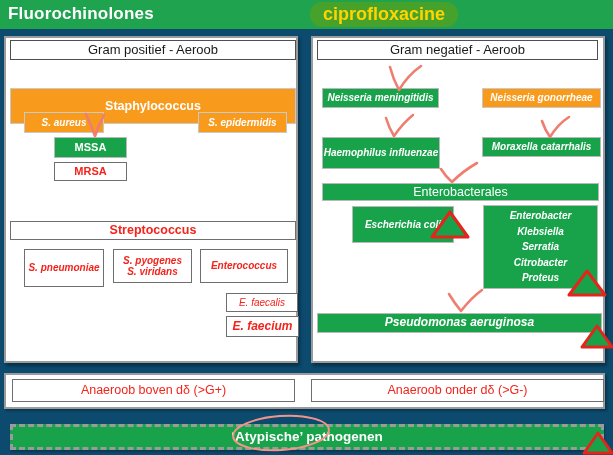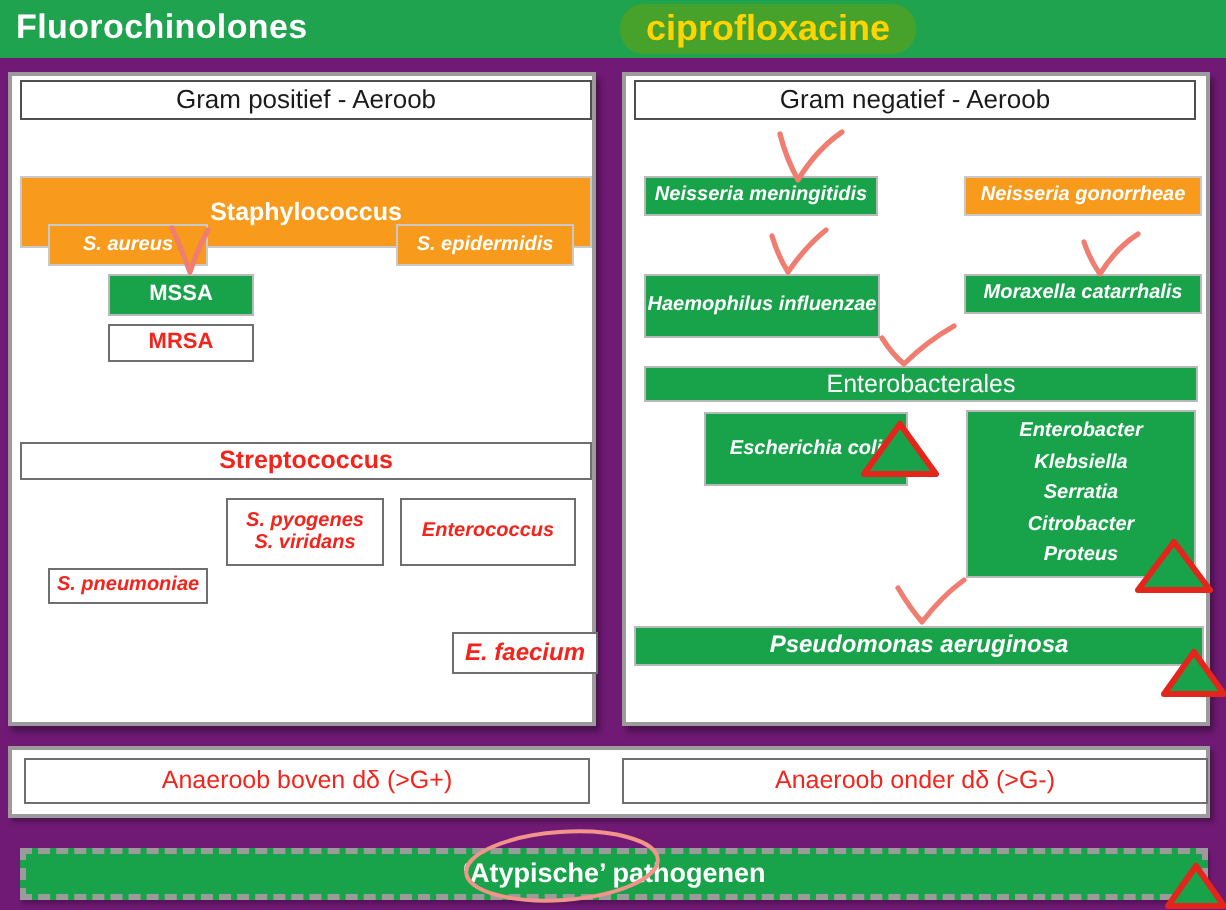--- a/index.html
+++ b/index.html
@@ -1,18 +1,18 @@
 <!DOCTYPE html>
 <html><head>
 <meta charset="utf-8">
 <style>
   html,body{margin:0;padding:0;background:#fff;}
   #stage{
     position:relative;width:613px;height:455px;overflow:hidden;
-    font-family:"Liberation Sans",sans-serif;background:#701a75;
+    font-family:"Liberation Sans",sans-serif;background:#0c4a6e;
   }
   .abs{position:absolute;box-sizing:border-box;}
   
   .topbar{left:0;top:0;width:613px;height:29px;background:#1fa34e;}
   .main-title{left:8px;top:4px;color:#fff;font-size:17px;font-weight:bold;letter-spacing:.2px;}
   .drug-highlight{
     left:310px;top:2px;height:25px;line-height:25px;padding:0 13px;
     background:#47a22b;border-radius:12px;
     color:#ffd400;font-size:18px;font-weight:bold;
   }
@@ -66,29 +66,30 @@
   <div class="bx bx-orange t-species" style="left:24px;top:112px;width:80px;height:21px;">S. aureus</div>
 
   <div class="bx bx-orange t-species" style="left:198px;top:112px;width:89px;height:21px;">S. epidermidis</div>
 
   <div class="bx bx-green" style="left:54px;top:137px;width:73px;height:21px;font-size:11px;font-weight:bold;">MSSA</div>
 
   <div class="bx bx-redtext" style="left:54px;top:162px;width:73px;height:19px;font-size:11px;font-weight:bold;">MRSA</div>
 
   <div class="bx bx-redtext t-bar" style="left:10px;top:221px;width:286px;height:19px;">Streptococcus</div>
 
-  <div class="bx bx-redtext t-red-it" style="left:24px;top:249px;width:80px;height:18px;margin-top:35px;">S. pneumoniae</div>
+  <div class="bx bx-redtext t-red-it" style="left:24px;top:249px;width:80px;height:38px;">S. pneumoniae</div>
 
   <div class="bx bx-redtext t-red-it col" style="left:113px;top:249px;width:79px;height:34px;">
     <span class="lbl2">S. pyogenes</span>
     <span class="lbl2">S. viridans</span>
   </div>
 
   <div class="bx bx-redtext t-red-it" style="left:200px;top:249px;width:88px;height:34px;">Enterococcus</div>
 
+  <div class="bx bx-redtext" style="left:226px;top:293px;width:72px;height:19px;font-size:10px;font-style:italic;font-weight:400;">E. faecalis</div>
 
   <div class="bx bx-redtext" style="left:226px;top:316px;width:73px;height:21px;font-size:12px;font-style:italic;font-weight:bold;">E. faecium</div>
 
   <div class="bx bx-white t-title" style="left:317px;top:40px;width:281px;height:20px;">Gram negatief - Aeroob</div>
 
   <div class="bx bx-green t-species" style="left:322px;top:88px;width:117px;height:20px;">Neisseria meningitidis</div>
 
   <div class="bx bx-orange t-species" style="left:482px;top:88px;width:119px;height:20px;">Neisseria gonorrheae</div>
 
   <div class="bx bx-green t-species" style="left:322px;top:137px;width:118px;height:32px;">Haemophilus influenzae</div>

